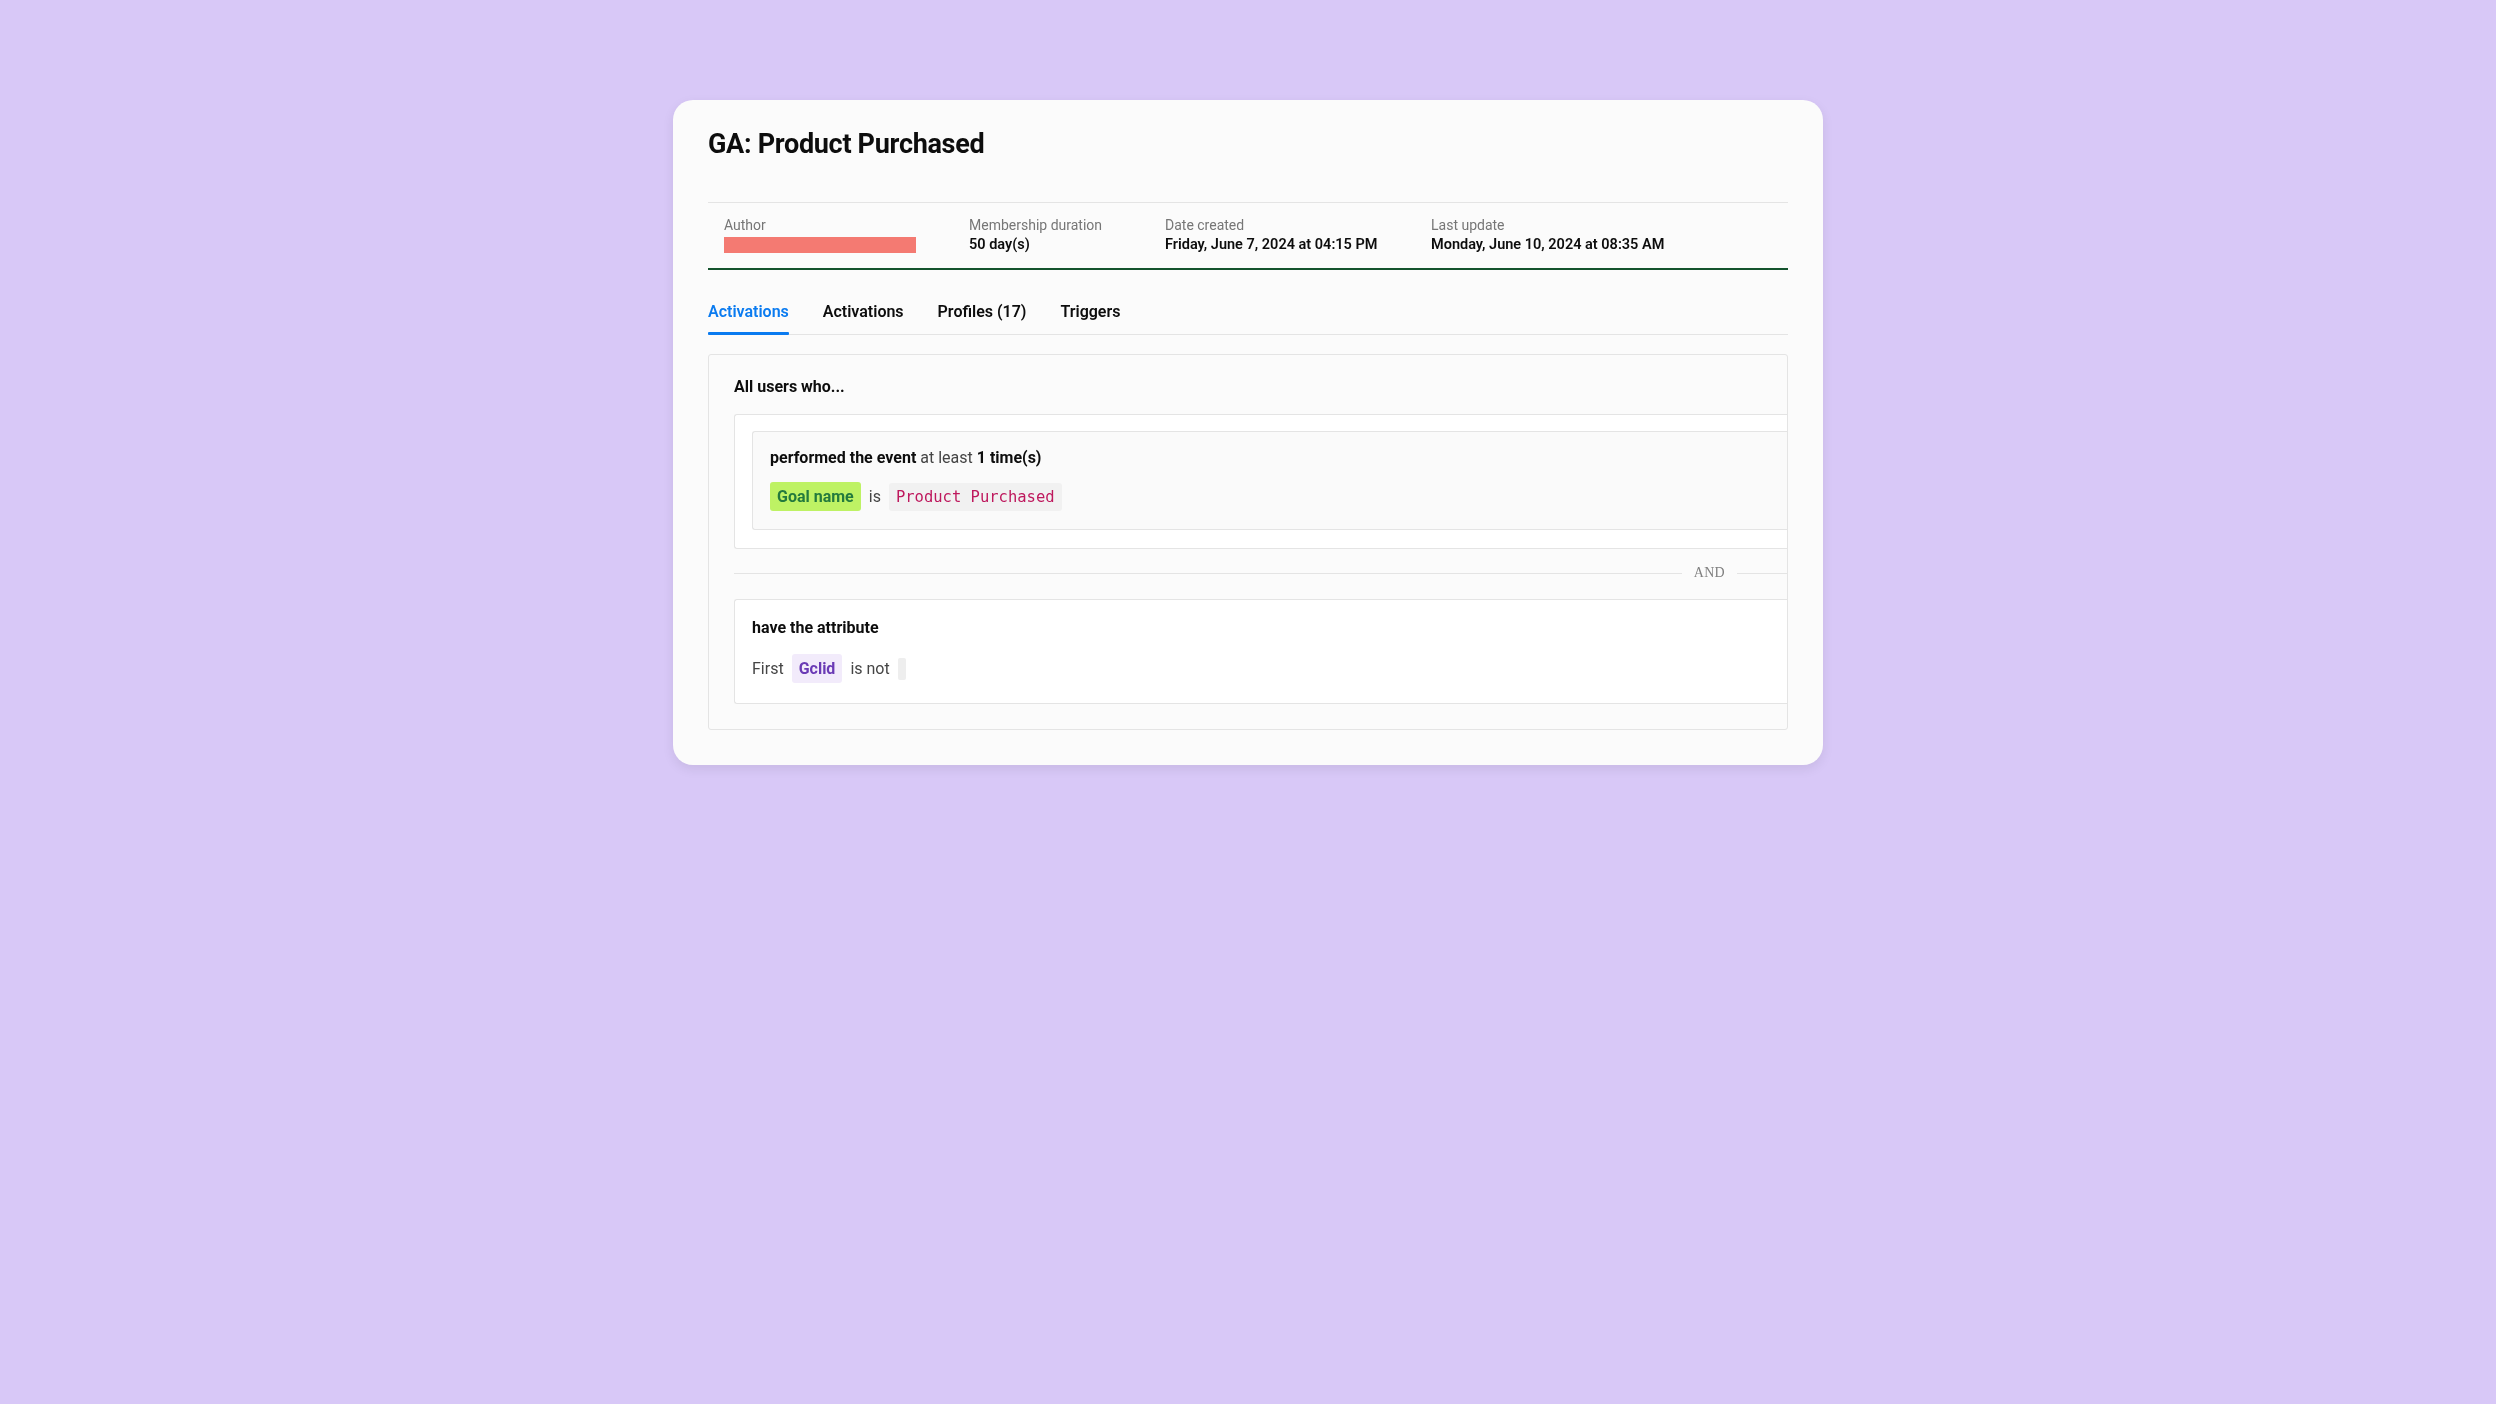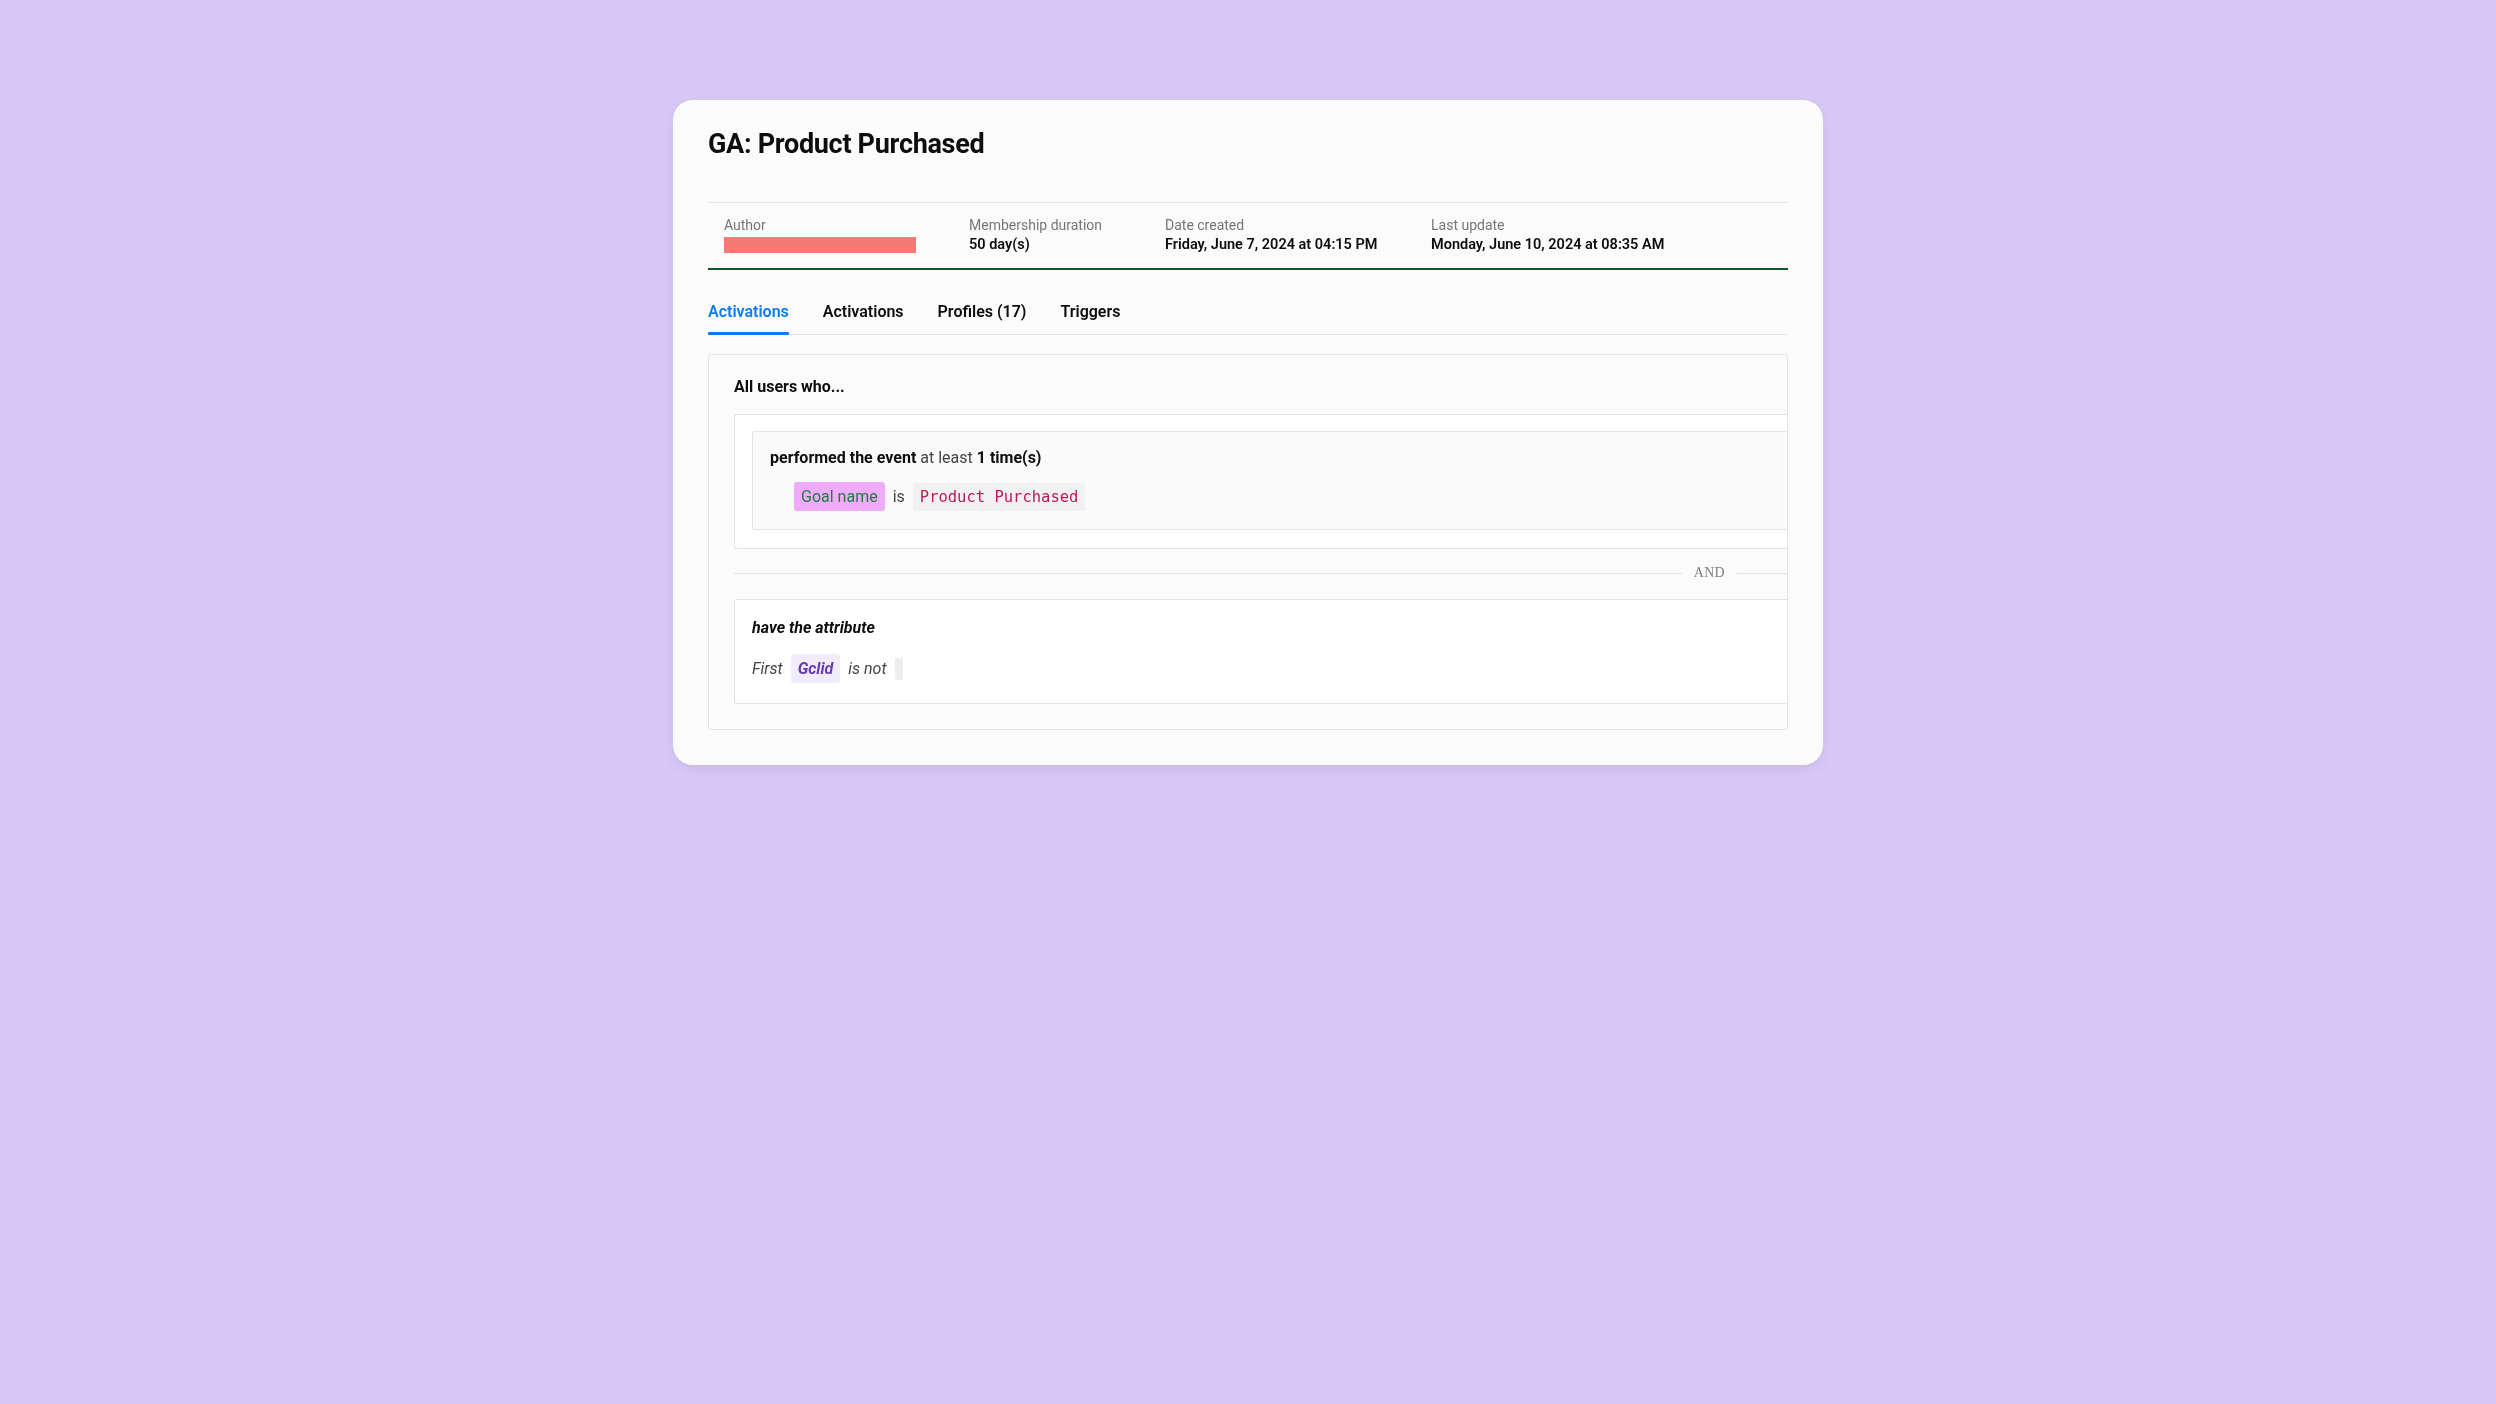--- a/index.html
+++ b/index.html
@@ -130,27 +130,26 @@
       color: #444;
     }
     .filter-line {
       font-size: 16px;
       display: flex;
       align-items: center;
       gap: 8px;
       flex-wrap: wrap;
     }
     .tag-green {
-      background: #f0abfc;
+      background: #bef264;
       color: #237a3d;
-      font-weight: 400;
+      font-weight: 700;
       padding: 5px 7px;
       border-radius: 3px;
       font-size: 16px;
-      margin-left: 24px;
     }
     .tag-purple {
       background: #f2ebfb;
       color: #6a3ab5;
       font-weight: 700;
       padding: 5px 7px;
       border-radius: 3px;
       font-size: 16px;
     }
     .tag-mono {
@@ -188,21 +187,20 @@
       font-size: 14px;
       padding: 0 12px;
       letter-spacing: 0.3px;
     }
     .attr-card {
       background: #ffffff;
       border: 1px solid #e4e4e4;
       border-right: none;
       border-radius: 3px 0 0 3px;
       padding: 18px 0 20px 17px;
-      font-style: italic;
     }
     .attr-heading {
       font-size: 16px;
       font-weight: 700;
       color: #0d0d0d;
       margin-bottom: 17px;
     }
   </style>
 </head>
 <body>

